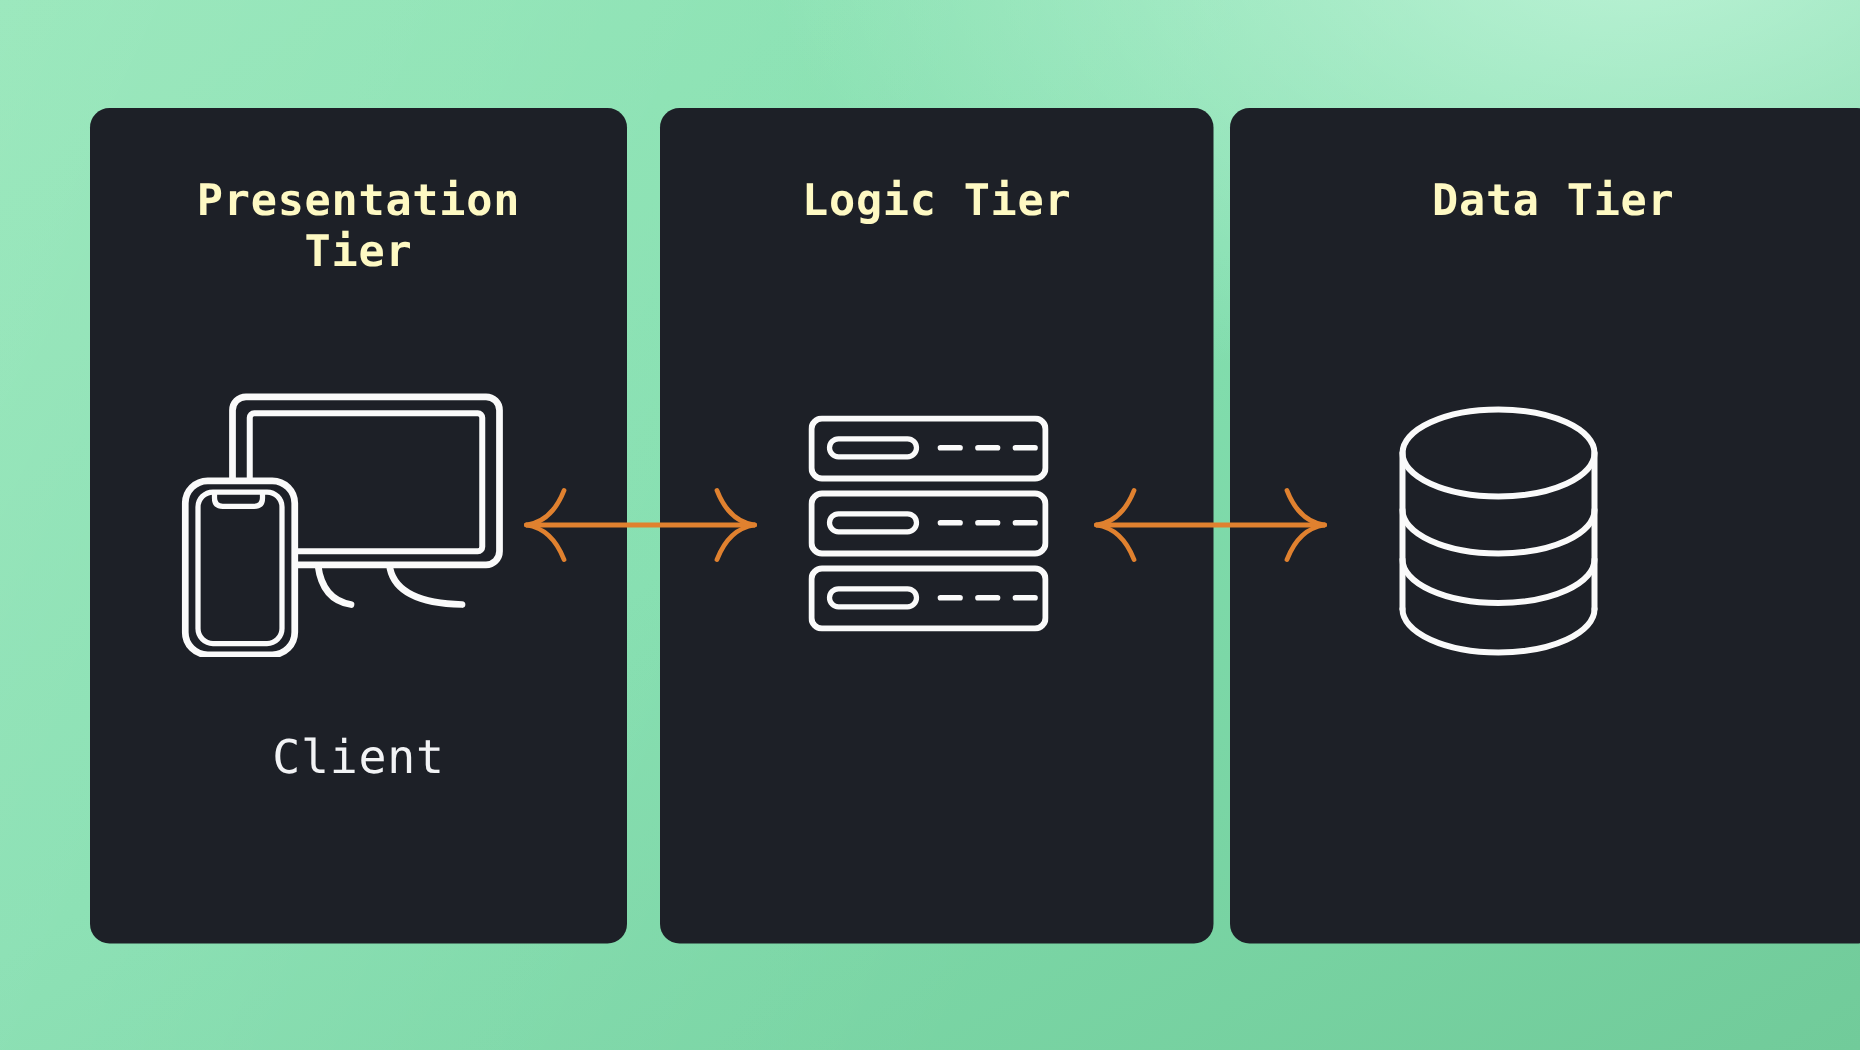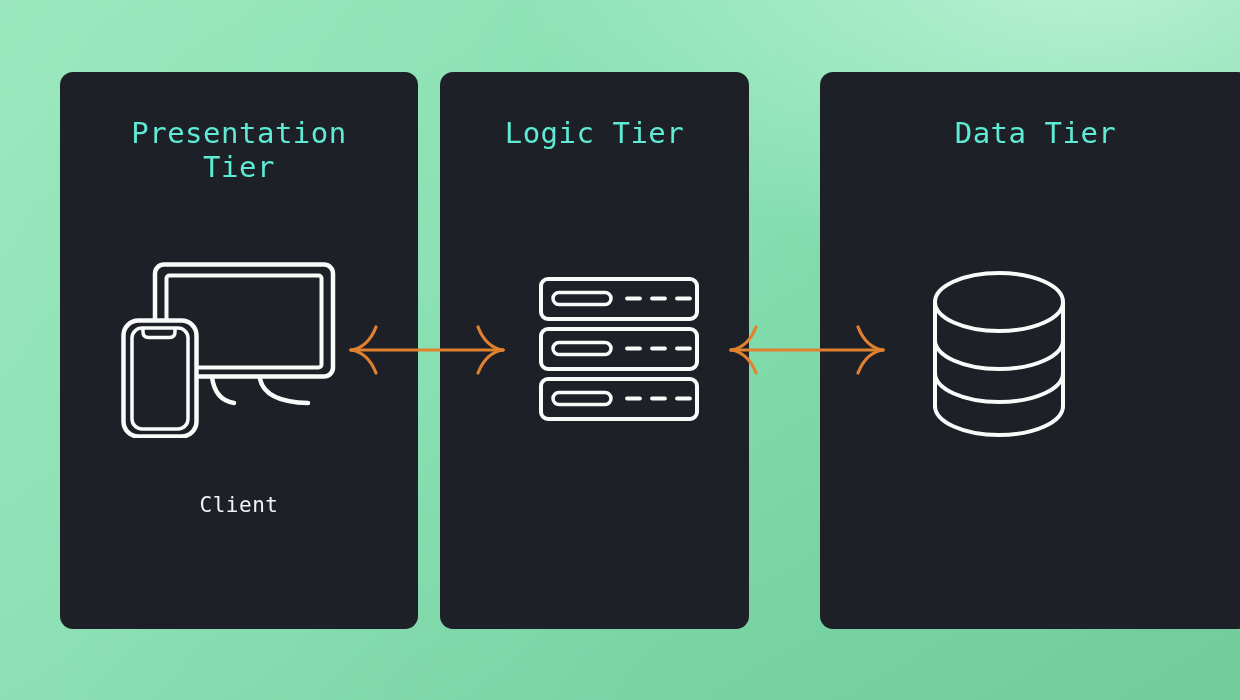--- a/index.html
+++ b/index.html
@@ -17,40 +17,40 @@
       linear-gradient(150deg, #8ce4b3 0%, #82deae 45%, #71cb9a 100%);
   }
   .card {
     position: absolute;
     top: 72px;
     height: 557px;
     background: #1d2027;
     border-radius: 13px;
   }
   .card.c0 { left: 60px;  width: 358px; }
-  .card.c1 { left: 440px; width: 309px; }
+  .card.c1 { left: 440px; width: 369px; }
   .card.c2 { left: 820px; width: 431px; }
   .tier-title {
     position: absolute;
     top: 44px; left: 0; right: 0;
     margin: 0 auto;
     max-width: 250px;
     text-align: center;
     font-size: 29px;
     line-height: 34px;
-    font-weight: 400;
-    color: #5eead4;
+    font-weight: 700;
+    color: #fef9c3;
     letter-spacing: 0.5px;
     white-space: normal;
   }
   .tier-label {
     position: absolute;
     top: 417px; left: 0; right: 0;
     text-align: center;
-    font-size: 21px;
+    font-size: 31px;
     line-height: 32px;
     font-weight: 500;
     color: #f2f3f5;
     letter-spacing: 0.5px;
   }
   .icon { position: absolute; }
   .icon-client   { left: 61px;  top: 190px; }
   .icon-server   { left: 99px;  top: 205px; }
   .icon-database { left: 111px; top: 198px; }
   .icon svg { display: block; }

